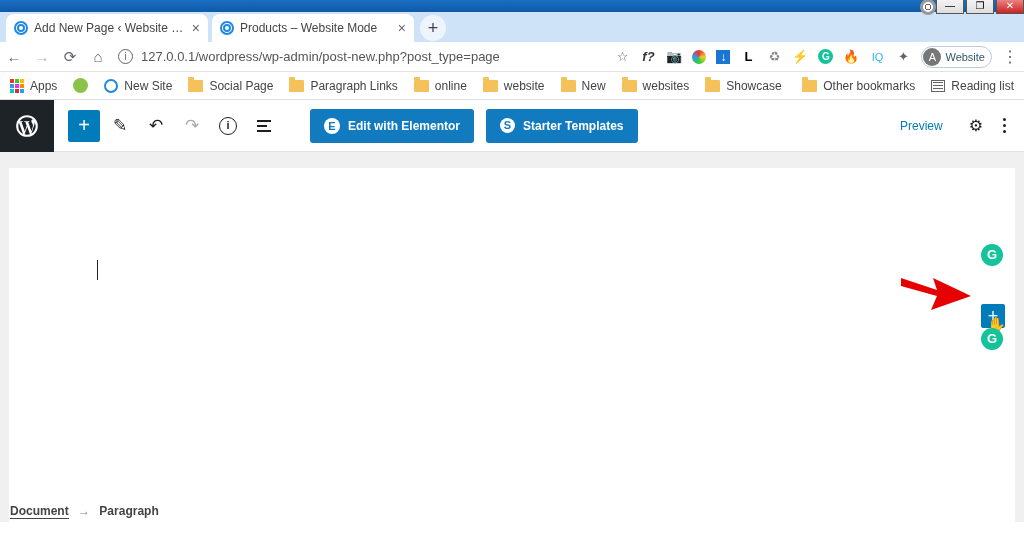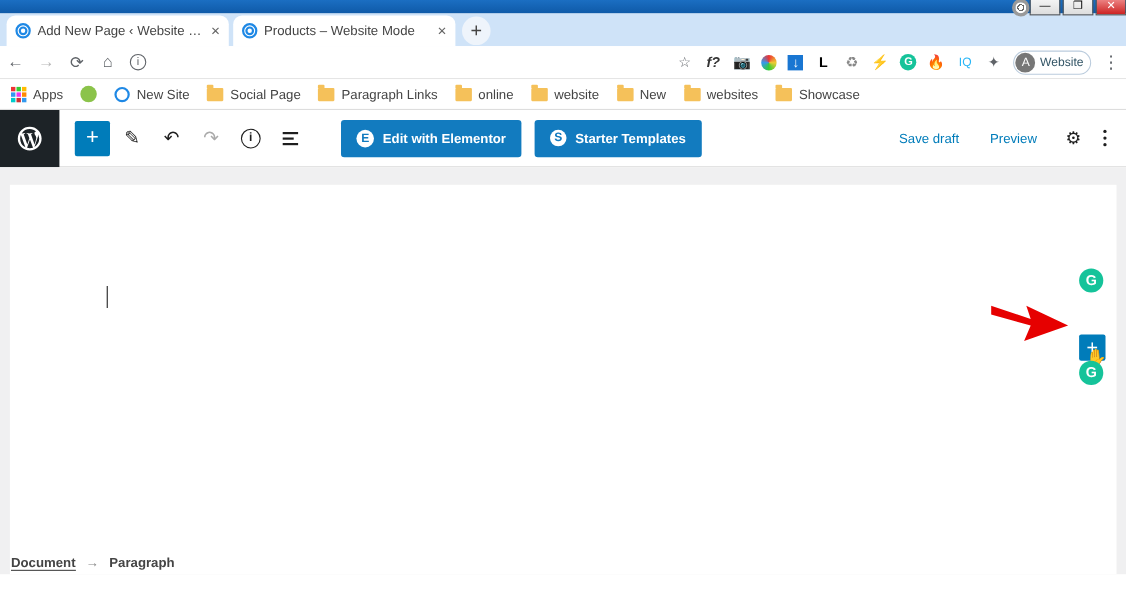--- a/index.html
+++ b/index.html
@@ -115,20 +115,21 @@
   <div class="newtab">+</div>
 </div>
 
 <div class="urlbar">
   <span class="navicn">←</span>
   <span class="navicn dis">→</span>
   <span class="navicn">⟳</span>
   <span class="navicn">⌂</span>
   <div class="addr">
     <span class="info">i</span>
+    <span>127.0.0.1/wordpress/wp-admin/post-new.php?post_type=page</span>
   </div>
   <div class="exticons">
     <span class="ext star">☆</span>
     <span class="ext fq">f?</span>
     <span class="ext cam">📷</span>
     <span class="ext rgbdot"></span>
     <span class="ext bluebox">↓</span>
     <span class="ext Lm">L</span>
     <span class="ext recyc">♻</span>
     <span class="ext lt">⚡</span>
@@ -187,20 +188,34 @@
       <span>New</span>
     </div>
   <div class="bmk">
       <span class="folder"></span>
       <span>websites</span>
     </div>
   <div class="bmk">
       <span class="folder"></span>
       <span>Showcase</span>
     </div>
+  <div class="bmkright">
+    <div class="bmk">
+        <span class="folder"></span>
+        <span>Other bookmarks</span>
+      </div>
+    <div class="bmk">
+        <span class="rlist">
+          <span></span>
+          <span></span>
+          <span></span>
+        </span>
+        <span>Reading list</span>
+      </div>
+  </div>
 </div>
 
 <div class="wpbar">
   <div class="wplogo">
     <svg width="26" height="26" viewBox="0 0 24 24">
         <path d="M12 2a10 10 0 100 20 10 10 0 000-20zm-8 10c0-1.1.2-2.2.6-3.1l3.8 10.4A8 8 0 014 12zm8 8c-.8 0-1.5-.1-2.2-.3l2.4-7 2.5 6.8c0 .1 0 .1.1.1-.9.3-1.8.4-2.8.4zm1.1-11.7c.5 0 .9-.1.9-.1.4 0 .4-.7-.1-.6 0 0-1.3.1-2.1.1-.8 0-2.1-.1-2.1-.1-.4 0-.5.6 0 .6 0 0 .4.1.8.1l1.2 3.4-1.7 5.2L7 8.3c.5 0 .9-.1.9-.1.4 0 .4-.7 0-.6 0 0-1.3.1-2.1.1h-.5A8 8 0 0112 4c2.1 0 4 .8 5.4 2.1h-.1c-.8 0-1.3.7-1.3 1.4 0 .7.4 1.2.8 1.9.3.5.7 1.2.7 2.2 0 .7-.3 1.5-.6 2.6l-.8 2.7-3-8.6zm6.3 1.5A8 8 0 0120 12a8 8 0 01-4 7l2.4-7.1c.5-1.1.6-2 .6-2.8 0-.3 0-.6-.1-.8.2.5.5 1 .5 1.5z"></path>
       </svg>
   </div>
   <div class="tbtns">
     <div class="addbtn">+</div>
@@ -220,21 +235,20 @@
   </div>
   <div class="elembtn">
     <span class="eico">E</span>
     <span>Edit with Elementor</span>
   </div>
   <div class="astrabtn">
     <span class="aico">S</span>
     <span>Starter Templates</span>
   </div>
   <div class="wpr">
-    <span class="drft">Save draft</span>
     <span class="prvw">Preview</span>
     <span class="gear">⚙</span>
     <span class="v3">
         <span></span>
         <span></span>
         <span></span>
       </span>
   </div>
 </div>
 

